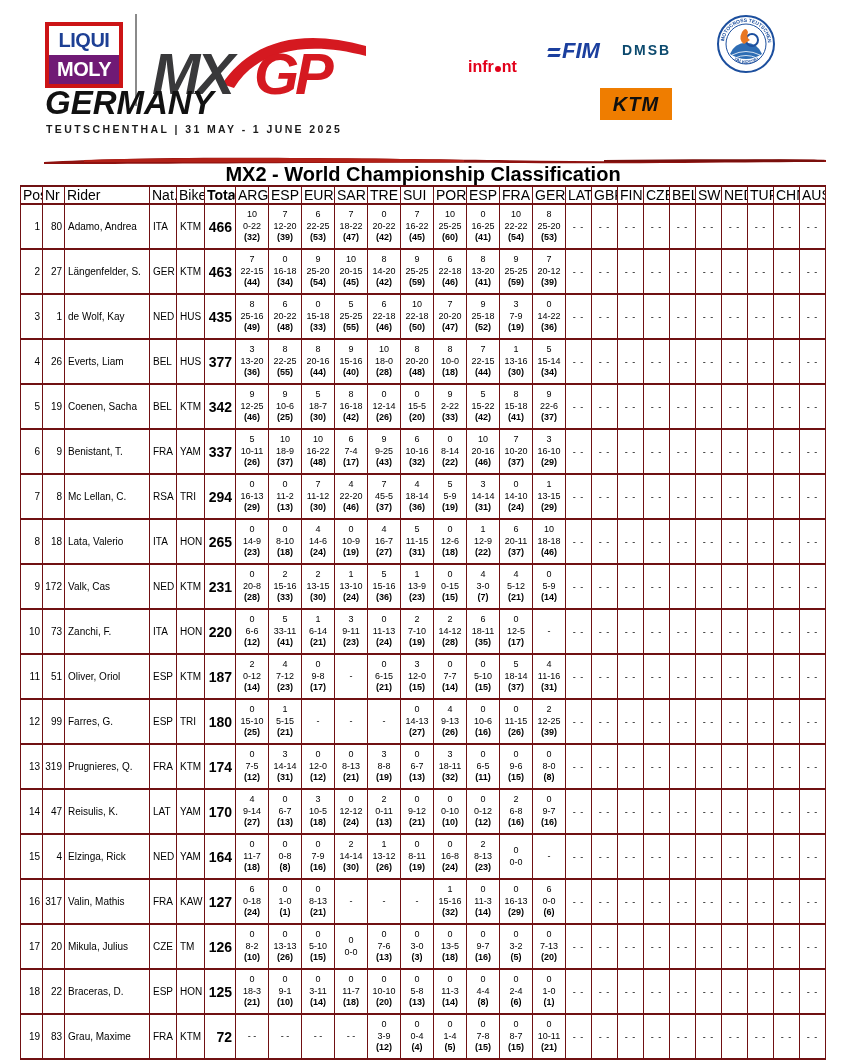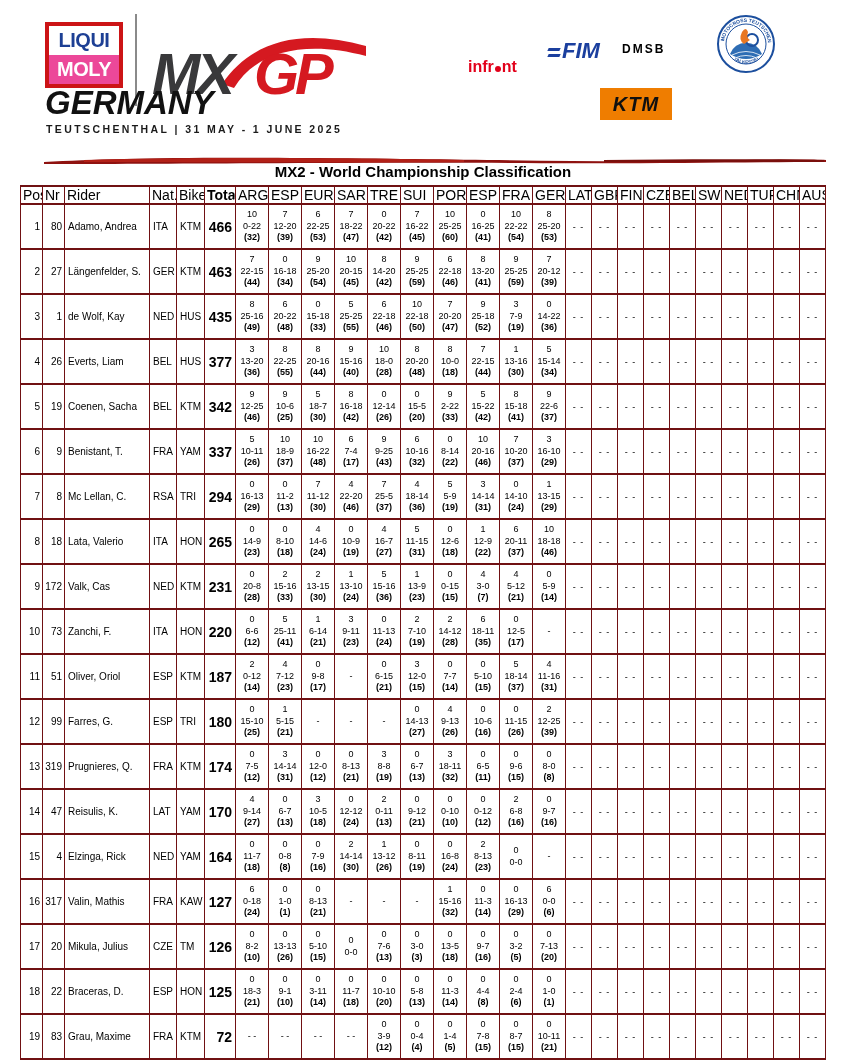--- a/index.html
+++ b/index.html
@@ -10,21 +10,21 @@
     color:#000;
   }
 
   
   .hdr { position:absolute; left:0; top:0; width:845px; height:150px; }
 
   .lm-box { position:absolute; left:45px; top:22px; width:78px; height:66px;
     border:4px solid #cc1416; background:#fff; display:flex; flex-direction:column; }
   .lm-top { flex:1; display:flex; align-items:center; justify-content:center;
     color:#1d3f94; font-weight:bold; font-size:20px; letter-spacing:-0.5px; }
-  .lm-bot { flex:1; background:#ec4899; display:flex; align-items:center; justify-content:center;
+  .lm-bot { flex:1; background:#701a75; display:flex; align-items:center; justify-content:center;
     color:#fff; font-weight:bold; font-size:20px; letter-spacing:-0.5px; }
 
   .hdr-divider { position:absolute; left:135px; top:14px; width:2px; height:92px; background:#8a8a8a; }
 
   .mxgp { position:absolute; left:152px; top:26px; }
 
   .germany { position:absolute; left:45px; top:84px; font-size:33px; font-weight:bold;
     font-style:italic; letter-spacing:0px; color:#111; }
   .venue { position:absolute; left:46px; top:123px; font-size:10.5px; font-weight:bold;
     letter-spacing:2.4px; color:#1a1a1a; }
@@ -32,35 +32,35 @@
   .infront { position:absolute; left:468px; top:58px; color:#e2001a; font-weight:bold;
     font-size:16px; letter-spacing:0px; display:flex; align-items:center; }
   .infront .dot { display:inline-block; width:6px; height:6px; border-radius:50%;
     background:#e2001a; margin:3px 1px 0 1px; }
 
   .fim { position:absolute; left:548px; top:38px; display:flex; align-items:center; }
   .fim .bars { display:flex; flex-direction:column; gap:3px; margin-right:2px; margin-top:2px; }
   .fim .bars i { display:block; width:12px; height:3px; background:#1b3f9e; transform:skewX(-25deg); }
   .fim .txt { color:#1b3f9e; font-weight:bold; font-style:italic; font-size:22px; letter-spacing:0px; }
 
-  .dmsb { position:absolute; left:622px; top:42px; color:#000000; font-weight:bold;
-    font-size:12px; letter-spacing:2px; }
+  .dmsb { position:absolute; left:622px; top:42px; color:#0c4a6e; font-weight:bold;
+    font-size:14px; letter-spacing:2px; }
 
   .badge { position:absolute; left:716px; top:14px; }
 
   .ktm { position:absolute; left:600px; top:88px; width:72px; height:32px; background:#ef7d00;
     display:flex; align-items:center; justify-content:center; }
   .ktm span { color:#101010; font-weight:bold; font-style:italic; font-size:20px; letter-spacing:1px; }
 
   .monster { position:absolute; left:688px; top:76px; }
 
   
   .brush { position:absolute; left:44px; top:152px; }
   .doc-title { position:absolute; left:20px; top:163px; width:806px; text-align:center;
-    font-size:15px; font-weight:bold; color:#000; }
+    font-size:20px; font-weight:bold; color:#000; }
 
   
   .tbl-wrap { position:absolute; left:20px; top:185px; }
   table { border-collapse:collapse; table-layout:fixed; width:806px; }
   th, td { border:1px solid #701113; border-top-width:2px; border-bottom-width:2px;
     padding:0; overflow:hidden; vertical-align:middle; }
   thead tr { height:14px; }
   tbody tr { height:45px; }
   th { font-weight:normal; font-size:14px; text-align:left; padding-left:2px; white-space:nowrap; }
   th.bold { font-weight:bold;border-radius:7px; }
@@ -639,21 +639,21 @@
             <div>11-12</div>
             <div class="b3">(30)</div>
           </td>
           <td class="gp">
             <div>4</div>
             <div>22-20</div>
             <div class="b3">(46)</div>
           </td>
           <td class="gp">
             <div>7</div>
-            <div>25-5</div>
+            <div>45-5</div>
             <div class="b3">(37)</div>
           </td>
           <td class="gp">
             <div>4</div>
             <div>18-14</div>
             <div class="b3">(36)</div>
           </td>
           <td class="gp">
             <div>5</div>
             <div>5-9</div>
@@ -828,21 +828,21 @@
           <td class="nat">ITA</td>
           <td class="bike">HON</td>
           <td class="total">220</td>
           <td class="gp">
             <div>0</div>
             <div>6-6</div>
             <div class="b3">(12)</div>
           </td>
           <td class="gp">
             <div>5</div>
-            <div>25-11</div>
+            <div>33-11</div>
             <div class="b3">(41)</div>
           </td>
           <td class="gp">
             <div>1</div>
             <div>6-14</div>
             <div class="b3">(21)</div>
           </td>
           <td class="gp">
             <div>3</div>
             <div>9-11</div>

